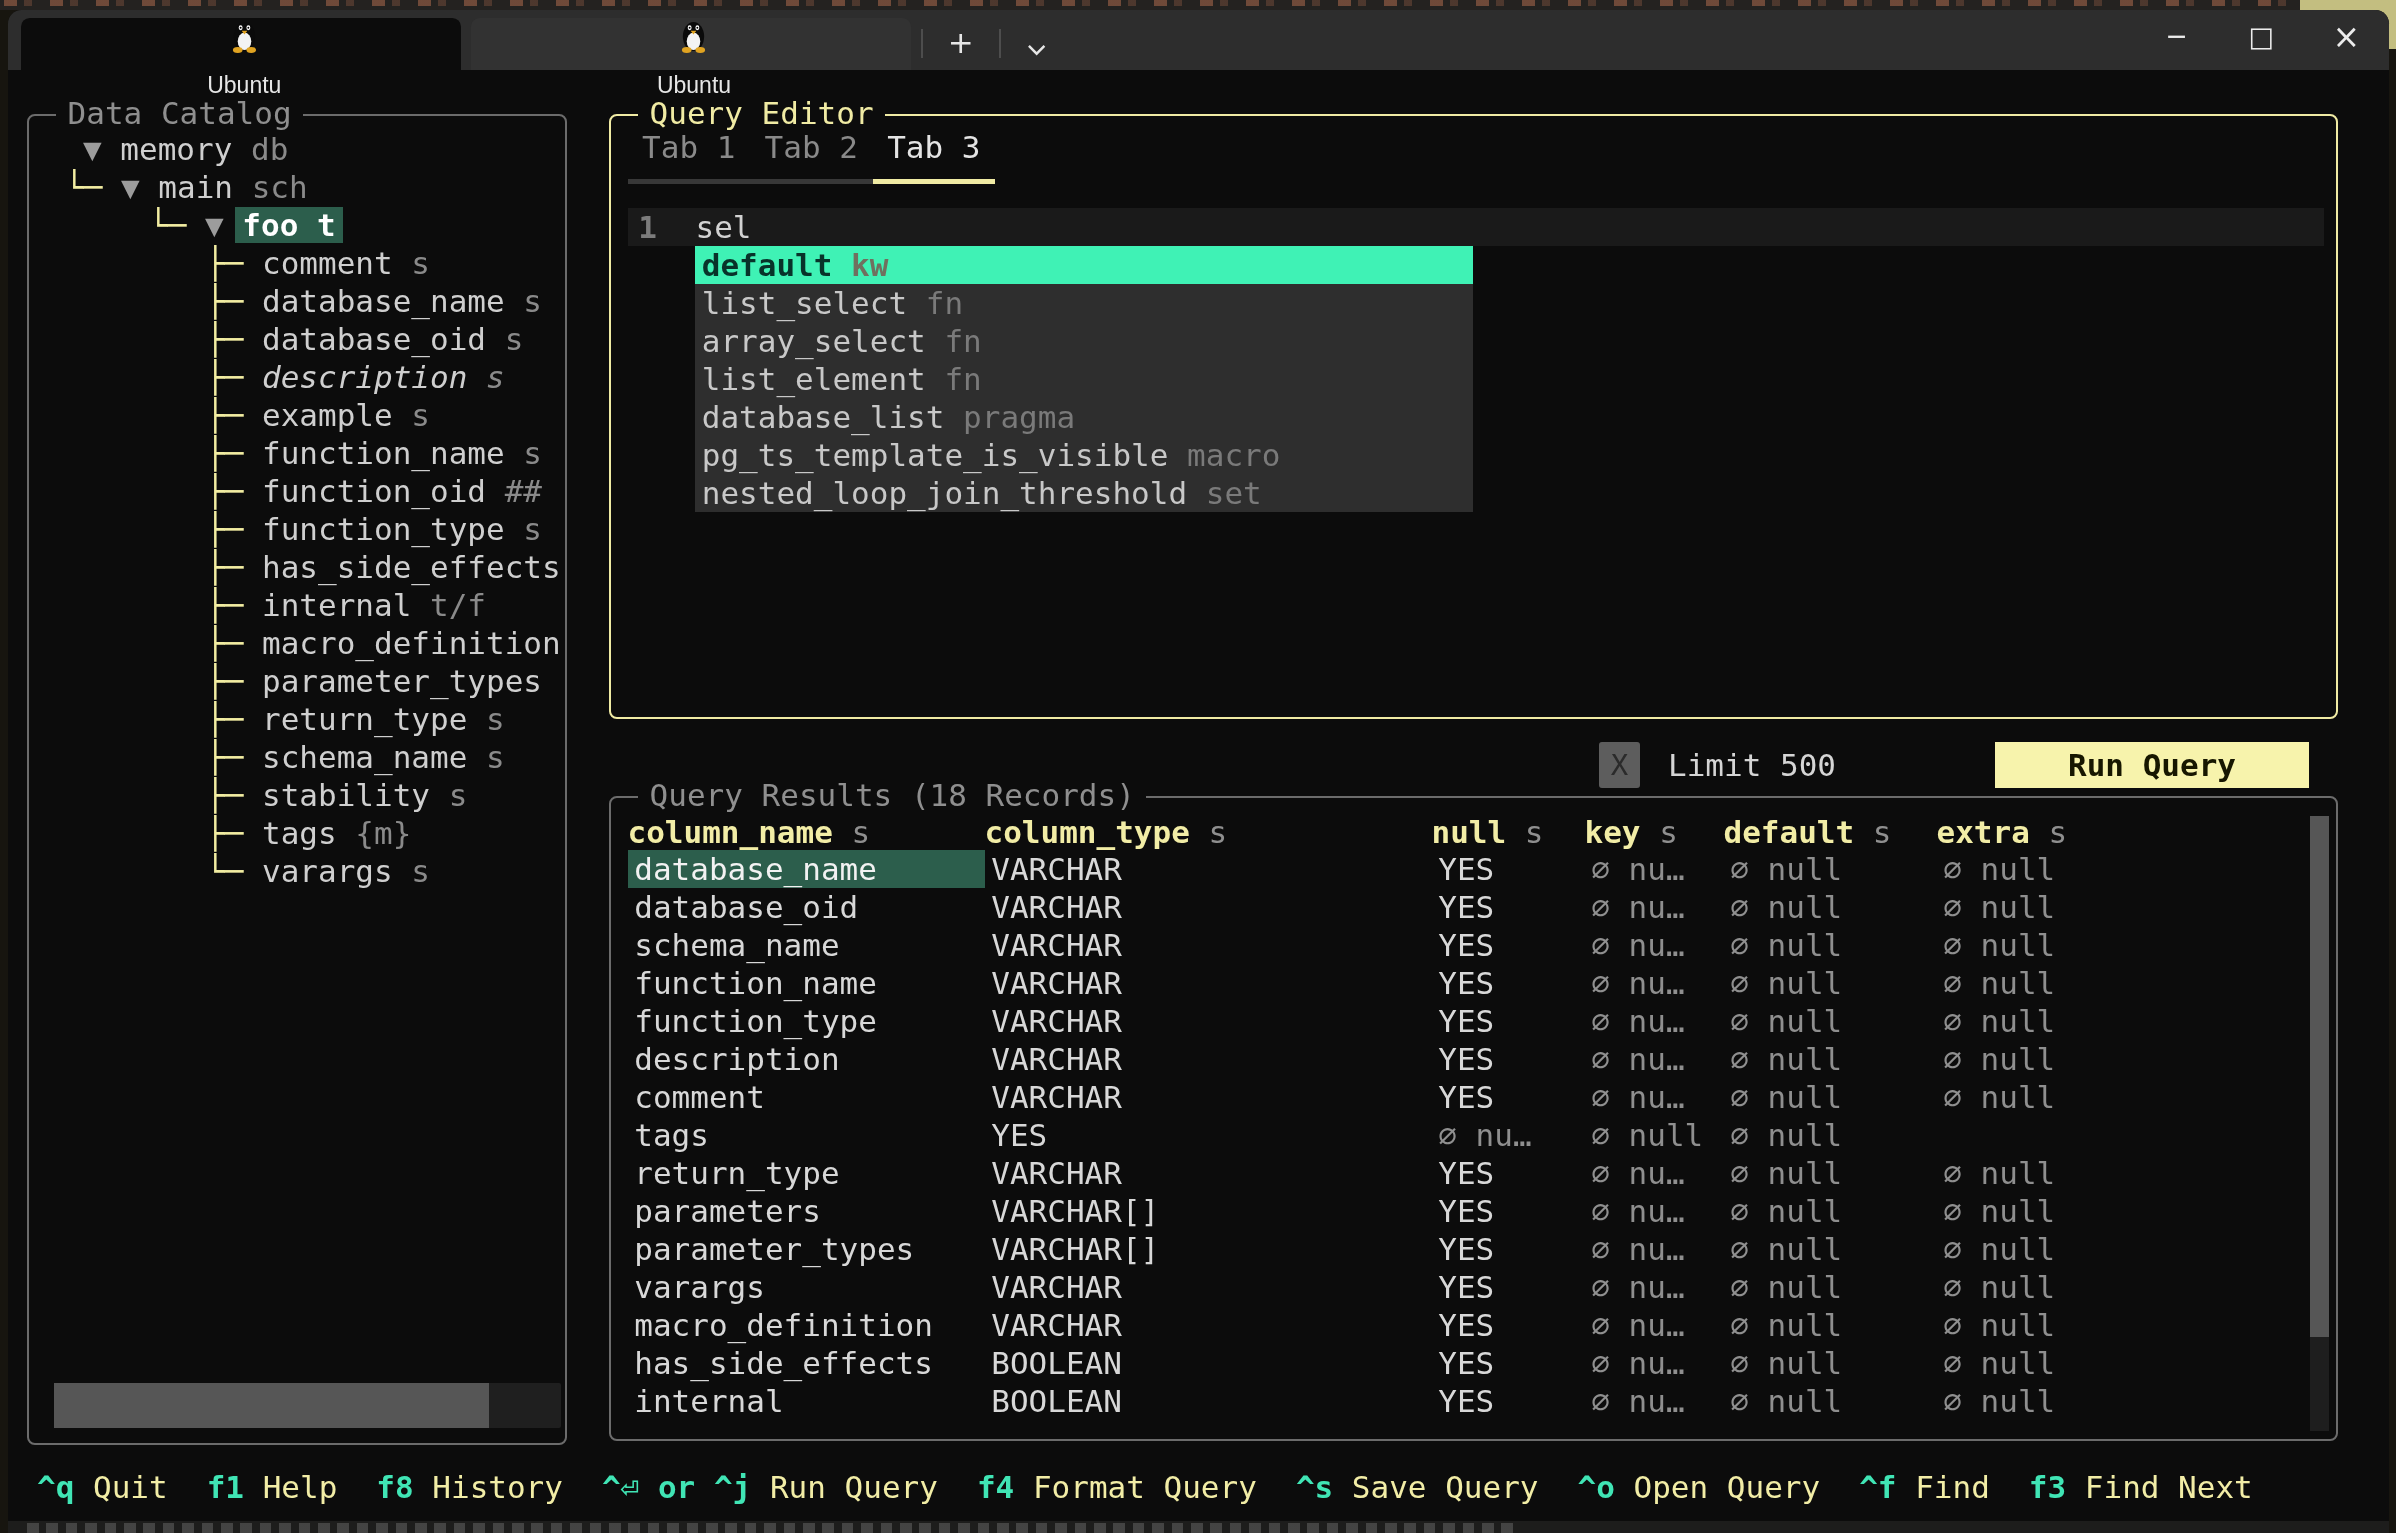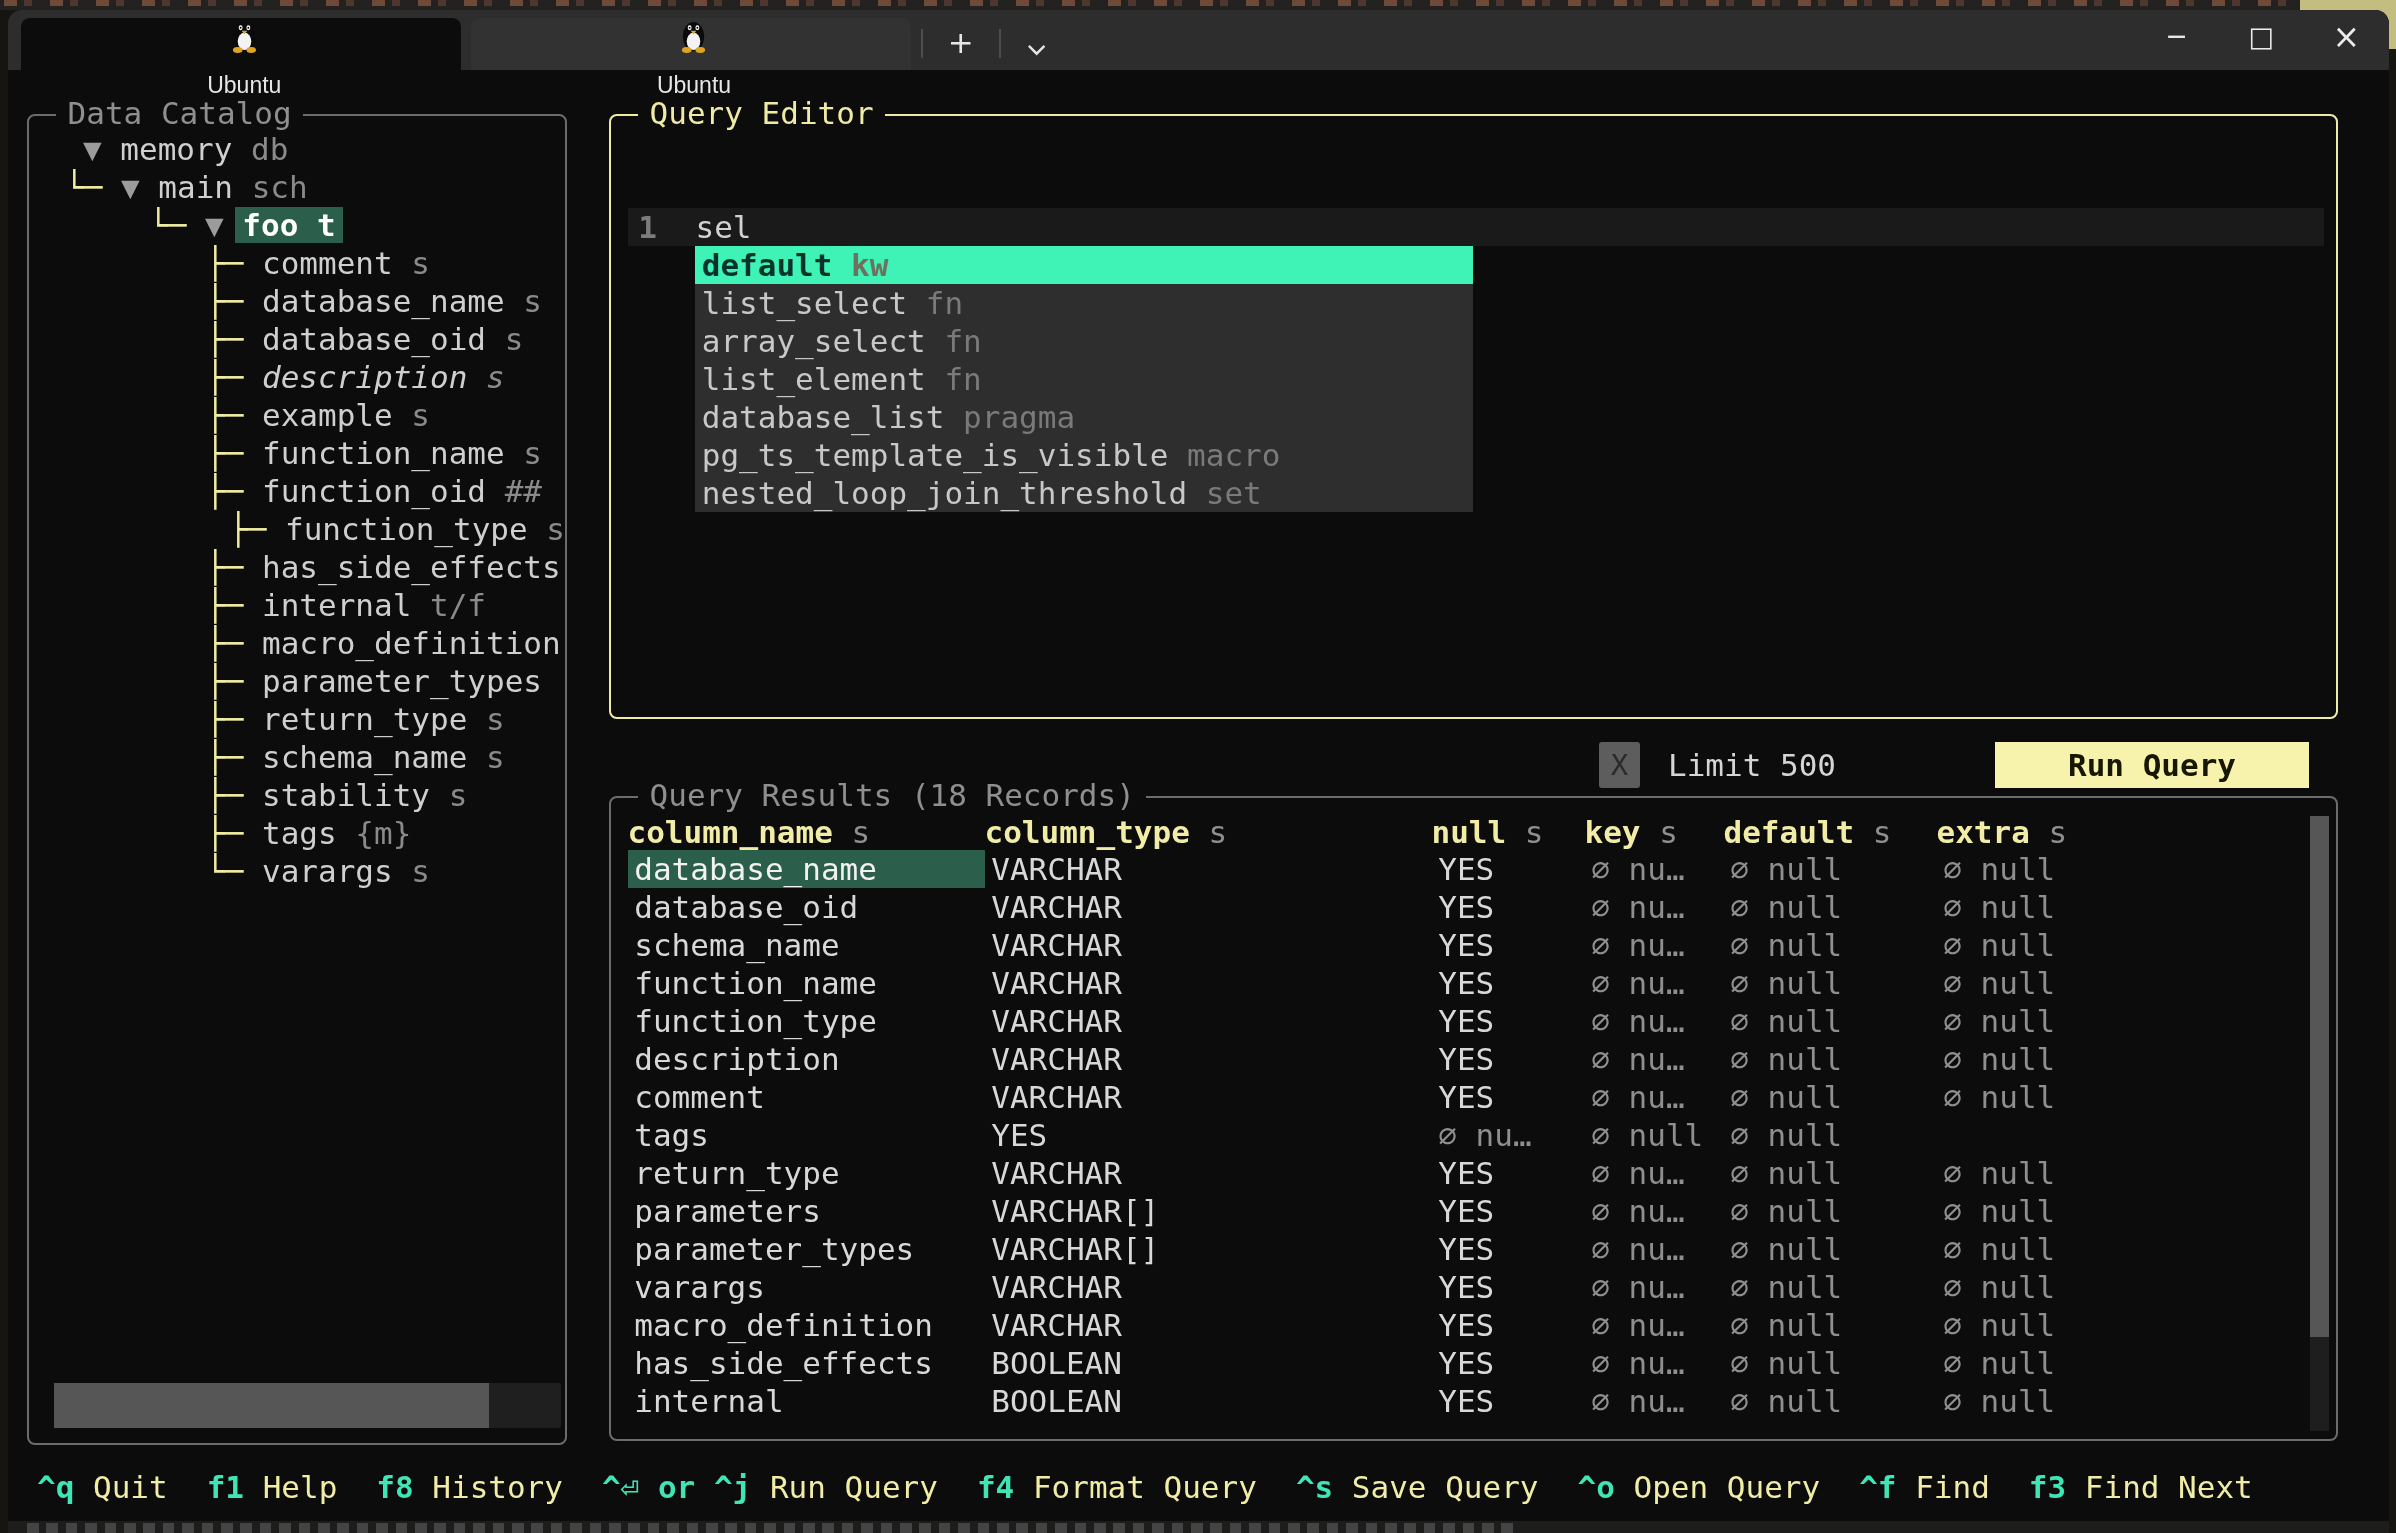--- a/index.html
+++ b/index.html
@@ -172,38 +172,43 @@
       <div class="tree-row" style="padding-left: 54px;"><span class="arrow">▼ </span><span class="tlabel">memory</span><span class="suffix"> db</span></div>
       <div class="tree-row" style="padding-left: 36px;"><span class="conn">└─ </span><span class="arrow">▼ </span><span class="tlabel">main</span><span class="suffix"> sch</span></div>
       <div class="tree-row" style="padding-left: 120px;"><span class="conn">└─ </span><span class="arrow">▼ </span><span class="tlabel selected">foo t</span></div>
       <div class="tree-row" style="padding-left: 177px;"><span class="conn">├─ </span><span class="tlabel">comment</span><span class="suffix"> s</span></div>
       <div class="tree-row" style="padding-left: 177px;"><span class="conn">├─ </span><span class="tlabel">database_name</span><span class="suffix"> s</span></div>
       <div class="tree-row" style="padding-left: 177px;"><span class="conn">├─ </span><span class="tlabel">database_oid</span><span class="suffix"> s</span></div>
       <div class="tree-row" style="padding-left: 177px; font-style: italic;"><span class="conn">├─ </span><span class="tlabel">description</span><span class="suffix"> s</span></div>
       <div class="tree-row" style="padding-left: 177px;"><span class="conn">├─ </span><span class="tlabel">example</span><span class="suffix"> s</span></div>
       <div class="tree-row" style="padding-left: 177px;"><span class="conn">├─ </span><span class="tlabel">function_name</span><span class="suffix"> s</span></div>
       <div class="tree-row" style="padding-left: 177px;"><span class="conn">├─ </span><span class="tlabel">function_oid</span><span class="suffix"> ##</span></div>
-      <div class="tree-row" style="padding-left: 177px; text-align: right;"><span class="conn">├─ </span><span class="tlabel">function_type</span><span class="suffix"> s</span></div>
+      <div class="tree-row" style="padding-left: 177px;"><span class="conn">├─ </span><span class="tlabel">function_type</span><span class="suffix"> s</span></div>
       <div class="tree-row" style="padding-left: 177px;"><span class="conn">├─ </span><span class="tlabel">has_side_effects</span></div>
       <div class="tree-row" style="padding-left: 177px;"><span class="conn">├─ </span><span class="tlabel">internal</span><span class="suffix"> t/f</span></div>
       <div class="tree-row" style="padding-left: 177px;"><span class="conn">├─ </span><span class="tlabel">macro_definition</span></div>
       <div class="tree-row" style="padding-left: 177px;"><span class="conn">├─ </span><span class="tlabel">parameter_types</span><span class="suffix"> [</span></div>
       <div class="tree-row" style="padding-left: 177px;"><span class="conn">├─ </span><span class="tlabel">return_type</span><span class="suffix"> s</span></div>
       <div class="tree-row" style="padding-left: 177px;"><span class="conn">├─ </span><span class="tlabel">schema_name</span><span class="suffix"> s</span></div>
       <div class="tree-row" style="padding-left: 177px;"><span class="conn">├─ </span><span class="tlabel">stability</span><span class="suffix"> s</span></div>
       <div class="tree-row" style="padding-left: 177px;"><span class="conn">├─ </span><span class="tlabel">tags</span><span class="suffix"> {m}</span></div>
       <div class="tree-row" style="padding-left: 177px;"><span class="conn">└─ </span><span class="tlabel">varargs</span><span class="suffix"> s</span></div>
     </div>
   <div class="hscroll">
     <div class="thumb"></div>
   </div>
 </div>
 
 <div class="panel" id="editor">
   <span class="legend">Query Editor</span>
+  <div class="etabs">
+      <div class="etab">Tab 1</div>
+      <div class="etab">Tab 2</div>
+      <div class="etab active">Tab 3</div>
+    </div>
   <div class="codeline">
     <span class="lineno">1</span>
     <span class="codetext">sel</span>
   </div>
   <div class="ac">
       <div class="ac-row sel"><span class="ac-name">default</span><span class="ac-type"> kw</span></div>
       <div class="ac-row"><span class="ac-name">list_select</span><span class="ac-type"> fn</span></div>
       <div class="ac-row"><span class="ac-name">array_select</span><span class="ac-type"> fn</span></div>
       <div class="ac-row"><span class="ac-name">list_element</span><span class="ac-type"> fn</span></div>
       <div class="ac-row"><span class="ac-name">database_list</span><span class="ac-type"> pragma</span></div>

